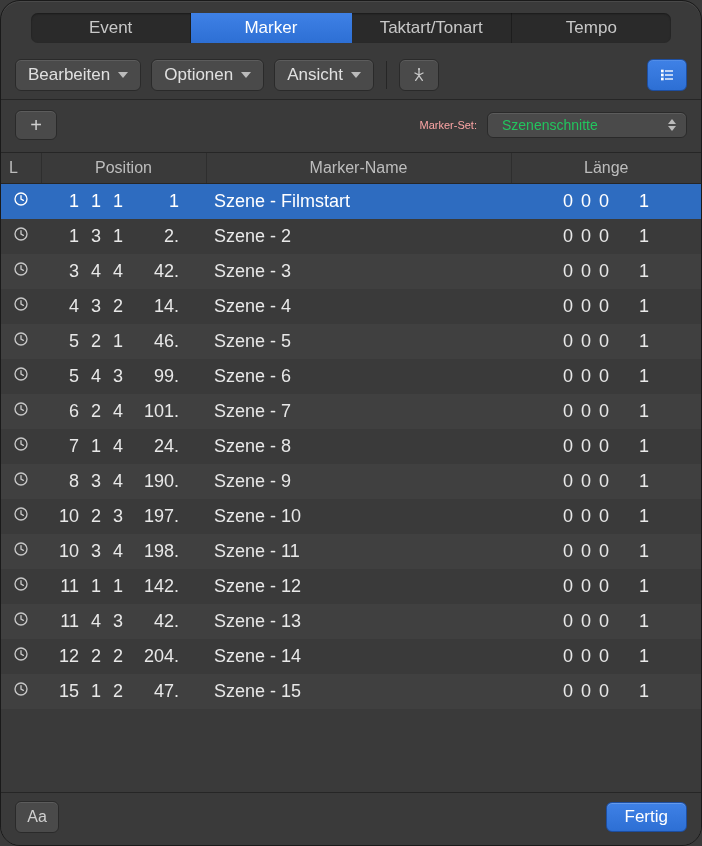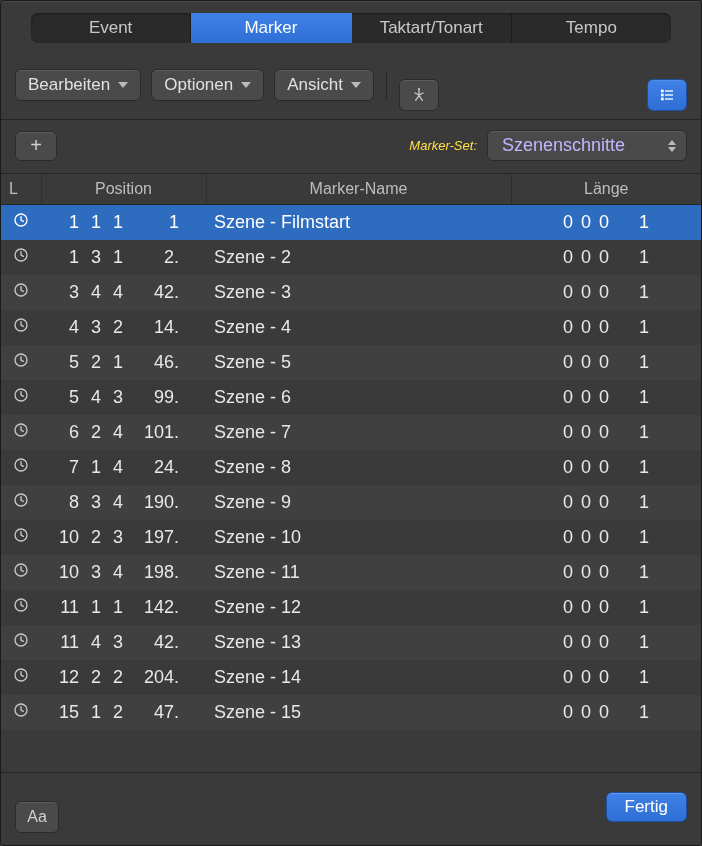--- a/index.html
+++ b/index.html
@@ -8,21 +8,21 @@
     background: #3a3a3a;
     width: 702px;
     height: 846px;
     overflow: hidden;
     color: #d8d8d8;
     font-size: 17px;
   }
   .window {
     background: #3a3a3a;
     border: 1px solid #1a1a1a;
-    border-radius: 4px;
+    border-radius: 20px;
     width: 702px;
     height: 846px;
     display: flex;
     flex-direction: column;
     box-shadow: inset 0 1px 0 rgba(255,255,255,0.08);
     overflow: hidden;
   }
   
   .tabs-row {
     padding: 12px 30px 8px 30px;
@@ -86,21 +86,20 @@
     margin: 0 2px;
   }
   .icon-btn {
     background: #4a4a4a;
     border: 1px solid #2a2a2a;
     border-radius: 6px;
     width: 40px; height: 32px;
     display: flex; align-items: center; justify-content: center;
     cursor: pointer;
     box-shadow: inset 0 1px 0 rgba(255,255,255,0.1);
-    margin-top: 20px;
   }
   .icon-btn.blue {
     background: linear-gradient(#3f81e6,#2d6fd4);
     border-color: #1d4ea0;
   }
   
   .secondary {
     display: flex;
     align-items: center;
     padding: 10px 14px 12px 14px;
@@ -111,32 +110,31 @@
     border: 1px solid #2a2a2a;
     border-radius: 6px;
     width: 42px; height: 30px;
     display:flex;align-items:center;justify-content:center;
     color:#d0d0d0; font-size:20px;
     cursor:pointer;
     box-shadow: inset 0 1px 0 rgba(255,255,255,0.1);
   }
   .spacer { flex:1; }
   .label-right {
-    color:#fde047;
-    font-size:13px;
-    font-style:italic;
+    color:#fca5a5;
+    font-size:11px;
   }
   .dropdown {
     background:#4a4a4a;
     border:1px solid #2a2a2a;
     border-radius:6px;
     padding:4px 10px 4px 14px;
     min-width:200px;
     display:flex;align-items:center;justify-content:space-between;
-    color:#c4b5fd; font-size:18px;
+    color:#22c55e; font-size:14px;
     cursor:pointer;
     box-shadow: inset 0 1px 0 rgba(255,255,255,0.1);
   }
   .dropdown .chevs {
     display:flex;flex-direction:column;gap:2px;align-items:center;
   }
   .dropdown .chevs .up {
     width:0;height:0;border-left:4px solid transparent;border-right:4px solid transparent;border-bottom:5px solid #bbb;
   }
   .dropdown .chevs .dn {

